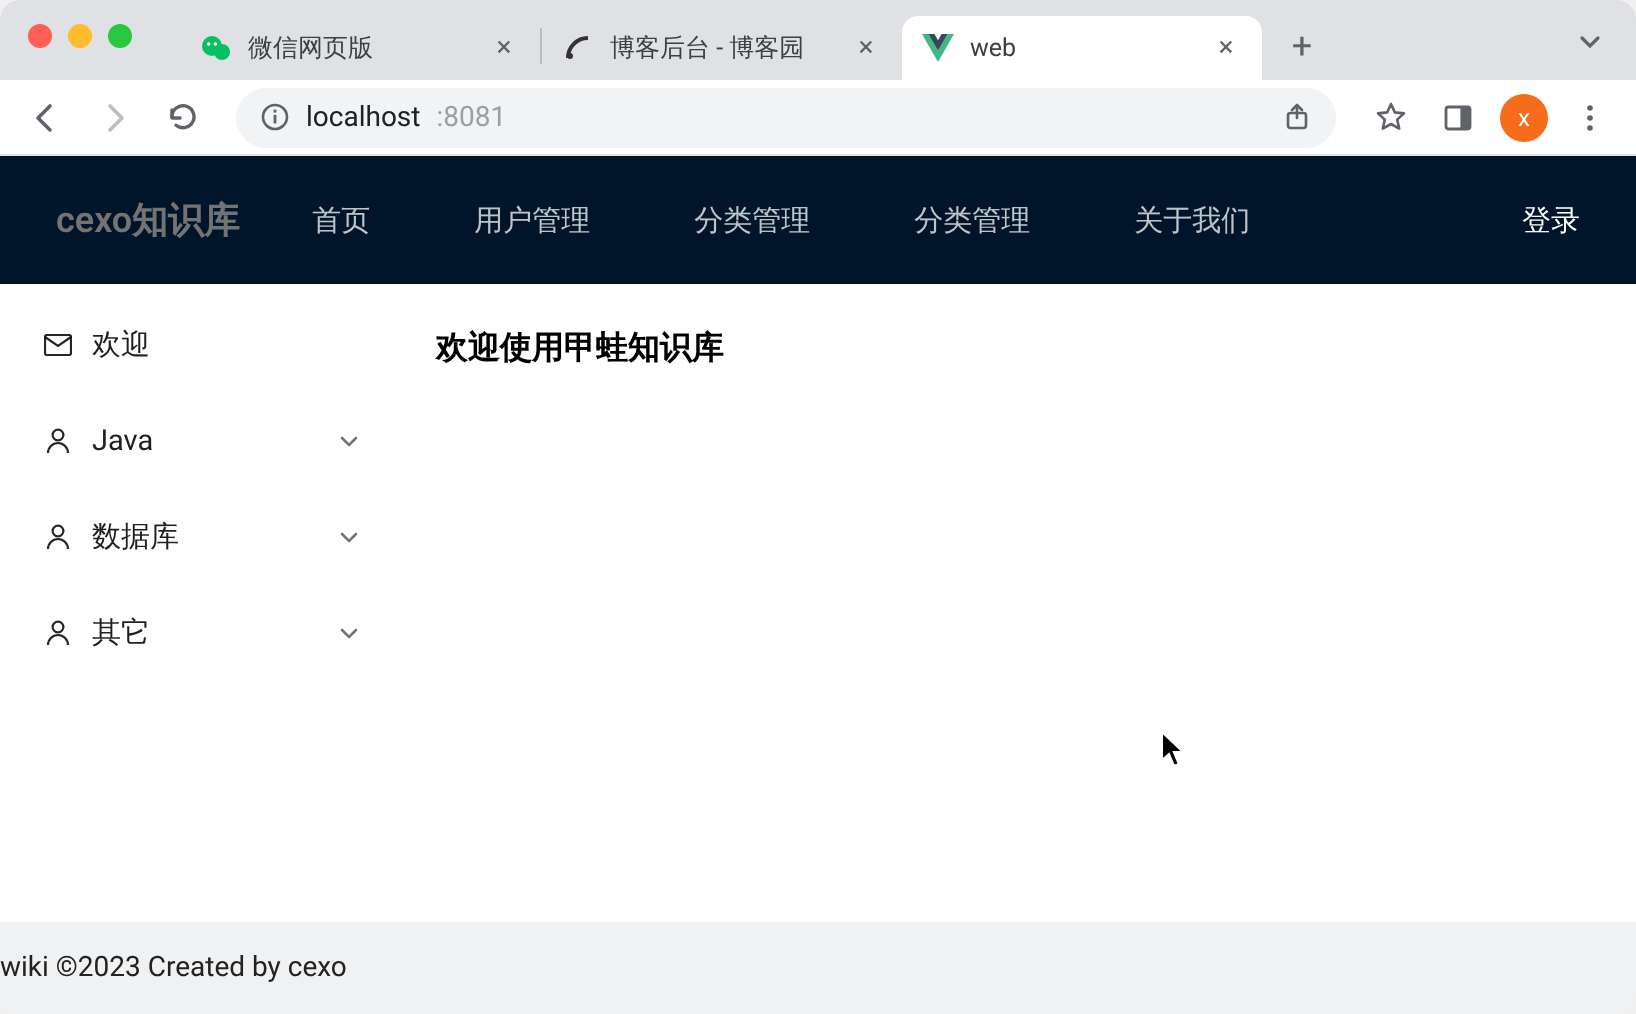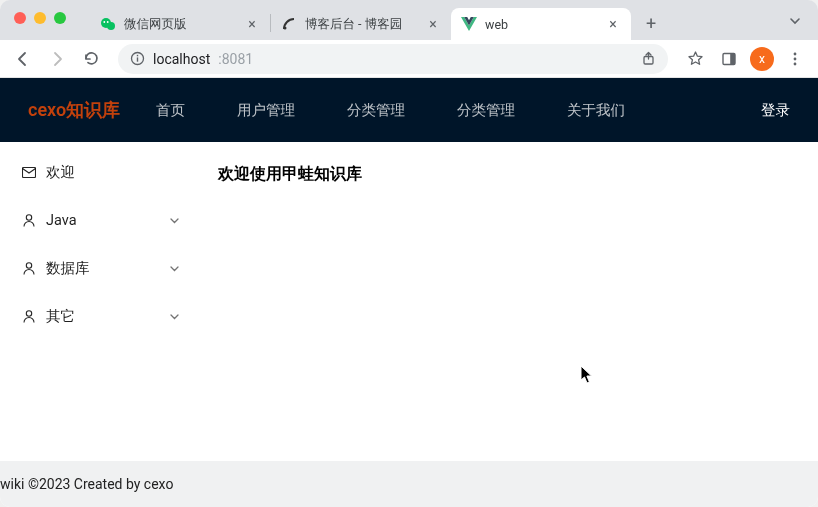--- a/index.html
+++ b/index.html
@@ -27,21 +27,21 @@
     .tb-btn.disabled { color: #bdbdbd; }
     .omnibox { flex: 1; height: 30px; background: #f1f3f4; border-radius: 15px; display: flex; align-items: center; padding: 0 12px; gap: 8px; color: #202124; font-size: 14px; margin: 0 6px; }
     .omnibox .info-icon { color: #5f6368; }
     .omnibox .host-port { color: #9aa0a6; }
     .omnibox-spacer { flex: 1; }
     .avatar { width: 24px; height: 24px; border-radius: 50%; background: #f76b1c; color: #fff; display: flex; align-items: center; justify-content: center; font-size: 12px; }
 
     
     .page { height: 429px; display: flex; flex-direction: column; background: #fff; }
     .app-header { height: 64px; background: #001529; color: rgba(255,255,255,0.75); display: flex; align-items: center; padding: 0 28px; }
-    .logo { color: #c2410c; font-weight: 600; font-size: 18px; margin-right: 36px; }
+    .logo { color: #737373; font-weight: 600; font-size: 18px; margin-right: 36px; }
     .nav { display: flex; gap: 52px; font-size: 14.5px; }
     .nav-item { color: rgba(255,255,255,0.75); cursor: pointer; }
     .header-spacer { flex: 1; }
     .login-link { color: #fff; font-size: 14.5px; cursor: pointer; }
 
     .app-body { flex: 1; display: flex; background: #fff; overflow: hidden; }
     .sidebar { width: 200px; padding-top: 6px; }
     .menu-item { height: 48px; display: flex; align-items: center; padding: 0 22px; font-size: 14.5px; color: rgba(0,0,0,0.88); cursor: pointer; position: relative; gap: 10px; }
     .menu-item .mi-icon { width: 14px; display: flex; align-items: center; justify-content: center; color: rgba(0,0,0,0.85); }
     .menu-item .expand { position: absolute; right: 20px; color: rgba(0,0,0,0.55); }

